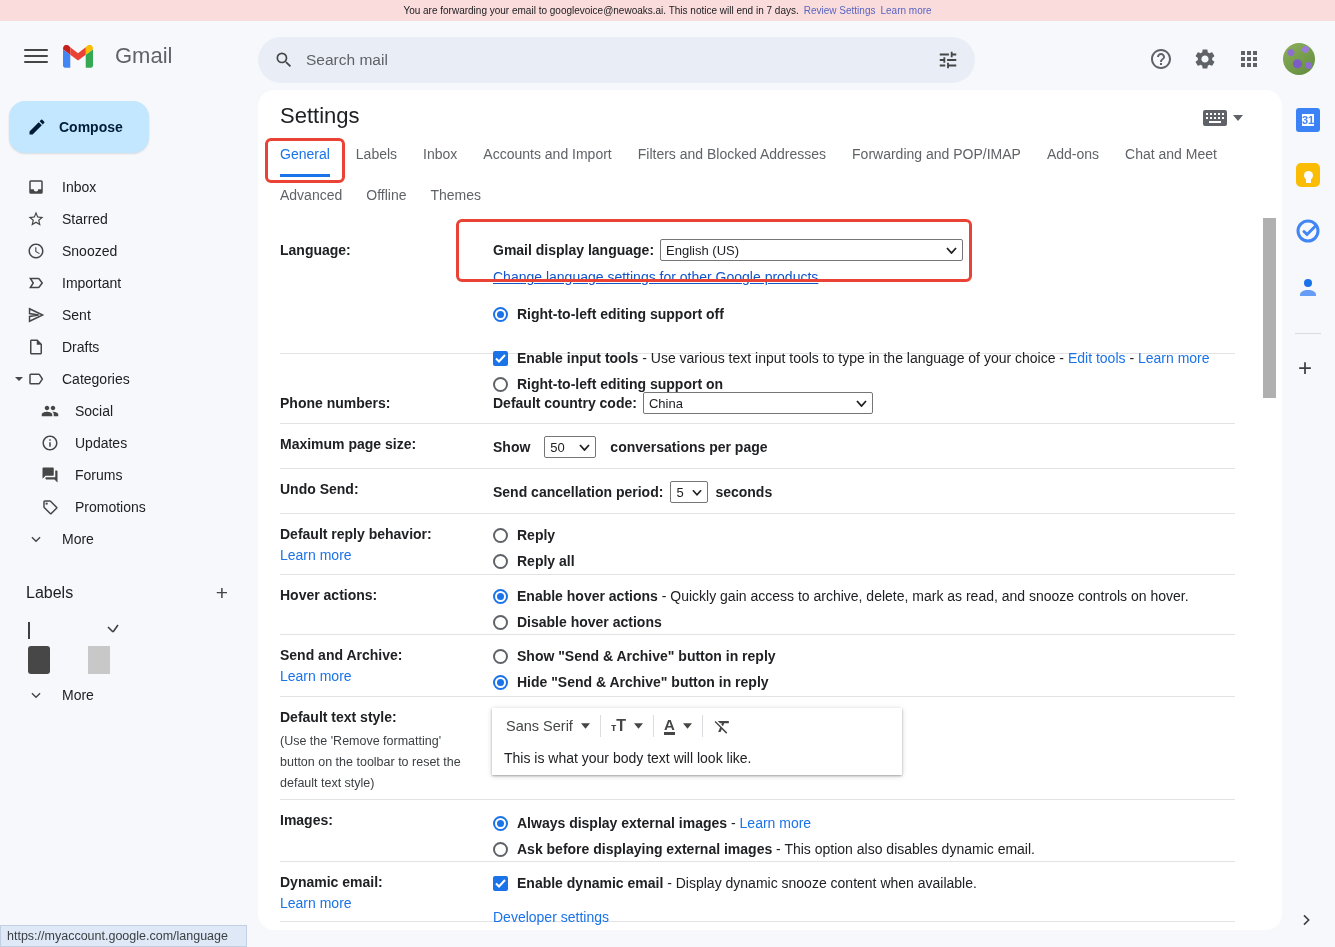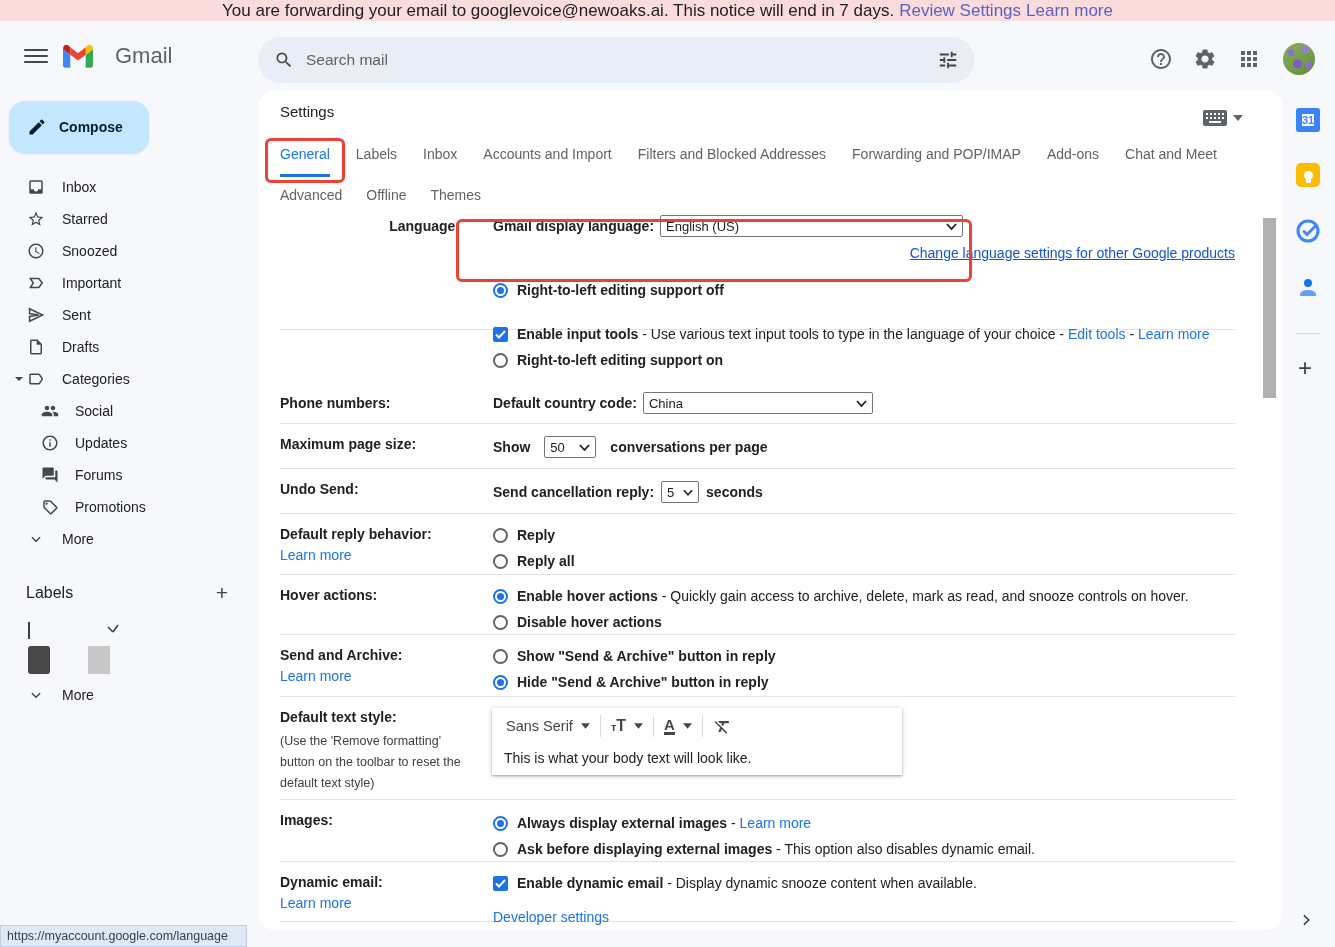--- a/index.html
+++ b/index.html
@@ -1,21 +1,21 @@
 <!DOCTYPE html>
 <html><head>
 <meta charset="utf-8">
 <style>
   * { margin:0; padding:0; box-sizing:border-box; }
   html,body { width:1335px; height:947px; overflow:hidden; }
   body { font-family:"Liberation Sans", sans-serif; background:#f6f8fc; color:#202124; position:relative; }
 
   
   .banner { position:absolute; left:0; top:0; width:1335px; height:21px; background:#fbdcdc;
-            display:flex; align-items:center; justify-content:center; font-size:17px; gap:5px; }
+            display:flex; align-items:center; justify-content:center; font-size:10px; gap:5px; }
   .banner a { color:#5865c0; text-decoration:none; cursor:pointer; }
 
   
   .header { position:absolute; left:0; top:21px; width:1335px; height:69px; }
   .hamburger { position:absolute; left:24px; top:23px; width:24px; height:24px; display:flex; flex-direction:column; justify-content:center; gap:4px; cursor:pointer; }
   .hamburger span { display:block; height:2px; background:#444746; border-radius:1px; }
   .gmail-logo { position:absolute; left:63px; top:22px; display:flex; align-items:center; gap:22px; }
   .gmail-word { font-size:22px; color:#5f6368; }
   .searchbar { position:absolute; left:258px; top:16px; width:717px; height:46px; background:#e9eef6; border-radius:23px; display:flex; align-items:center; padding:0 16px; }
   .searchbar input { flex:1; border:none; outline:none; background:transparent; font-size:15.5px; color:#0f766e; margin-left:12px; font-family:"Liberation Sans",sans-serif; }
@@ -45,21 +45,21 @@
   .lbl-tick { position:absolute; left:107px; top:534px; }
   .sq-dark { position:absolute; left:28px; top:556px; width:22px; height:28px; background:#474747; border-radius:3px; cursor:pointer; }
   .sq-light { position:absolute; left:88px; top:556px; width:22px; height:28px; background:#c8c8c8; cursor:pointer; }
 
   
   .statusbar { position:absolute; left:0; top:925px; width:247px; height:22px; background:#dfe8f7; border:1px solid #c3cfe2;
                display:flex; align-items:center; padding-left:6px; font-size:12.5px; color:#3c4043; }
 
   
   .card { position:absolute; left:258px; top:90px; width:1024px; height:840px; background:#fff; border-radius:16px; }
-  .page-title { position:absolute; left:22px; top:13px; font-size:15px; color:#202124; }
+  .page-title { position:absolute; left:22px; top:13px; font-size:22px; color:#202124; }
   .kbd-wrap { position:absolute; left:945px; top:20px; display:flex; align-items:center; gap:6px; cursor:pointer; }
 
   .tabs { position:absolute; left:22px; top:56px; display:flex; gap:26px; font-size:14px; color:#5f6368; }
   .tab { cursor:pointer; padding-bottom:12px; white-space:nowrap; }
   .tab.active { color:#1a73e8; font-weight:500; border-bottom:3px solid #1a73e8; }
   .tabs2 { position:absolute; left:22px; top:97px; display:flex; gap:24px; font-size:14px; color:#5f6368; }
 
   .srow { position:absolute; left:22px; width:955px; border-bottom:1px solid #e3e3e3; }
   .srow .lab { position:absolute; left:0; top:10px; width:180px; font-size:14px; font-weight:700; color:#202124; line-height:20px; }
   .srow .lab .lm { display:block; font-weight:400; color:#1a73e8; margin-top:1px; cursor:pointer; }
@@ -313,21 +313,21 @@
     <div class="tab">Forwarding and POP/IMAP</div>
     <div class="tab">Add-ons</div>
     <div class="tab">Chat and Meet</div>
   </div>
   <div class="tabs2">
     <div class="tab">Advanced</div>
     <div class="tab">Offline</div>
     <div class="tab">Themes</div>
   </div>
 
-  <div class="srow" style="top:116px; height:124px;text-align:right;">
+  <div class="srow" style="top:140px; height:124px;">
     <div class="lab">Language:</div>
     <div class="content">
       <div style="margin-top:9px; display:flex; align-items:center; gap:6px;">
         <span class="b">Gmail display language:</span>
         <span class="sel-box" style="width:303px;">
           <span>English (US)</span>
           <svg width="11" height="7" viewBox="0 0 11 7">
               <path fill="none" stroke="#202124" stroke-width="1.8" d="M1 1l4.5 5L10 1"></path>
             </svg>
         </span>
@@ -377,21 +377,21 @@
             <path fill="none" stroke="#202124" stroke-width="1.8" d="M1 1l4.5 5L10 1"></path>
           </svg>
       </span>
       <span class="b">conversations per page</span>
     </div>
   </div>
 
   <div class="srow" style="top:379px; height:45px;">
     <div class="lab">Undo Send:</div>
     <div class="content" style="top:12px; display:flex; align-items:center; gap:7px;">
-      <span class="b">Send cancellation reply:</span>
+      <span class="b">Send cancellation period:</span>
       <span class="sel-box" style="width:38px;">
         <span>5</span>
         <svg width="10" height="7" viewBox="0 0 11 7">
             <path fill="none" stroke="#202124" stroke-width="1.8" d="M1 1l4.5 5L10 1"></path>
           </svg>
       </span>
       <span class="b">seconds</span>
     </div>
   </div>
 

